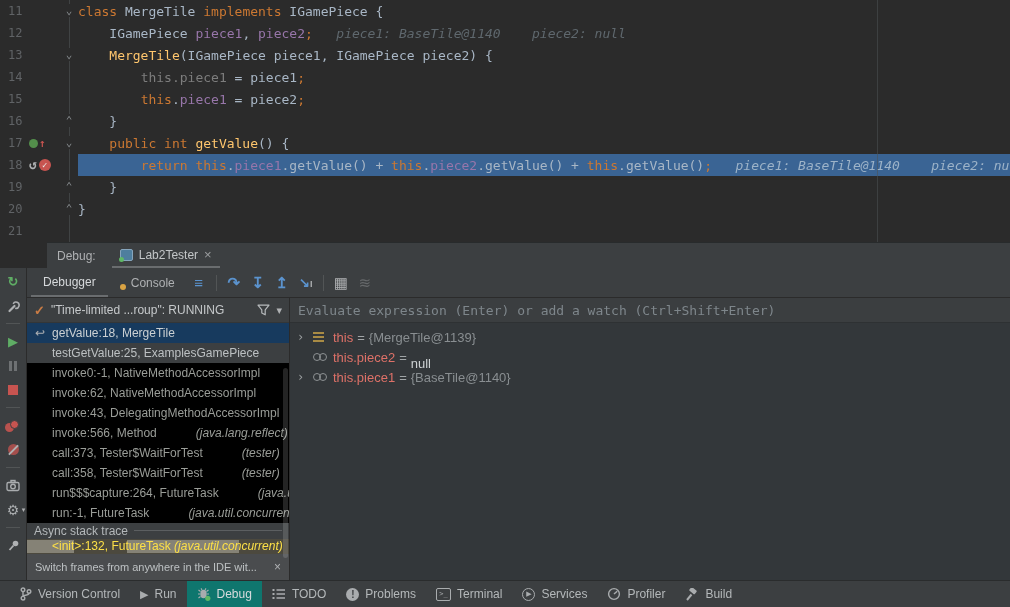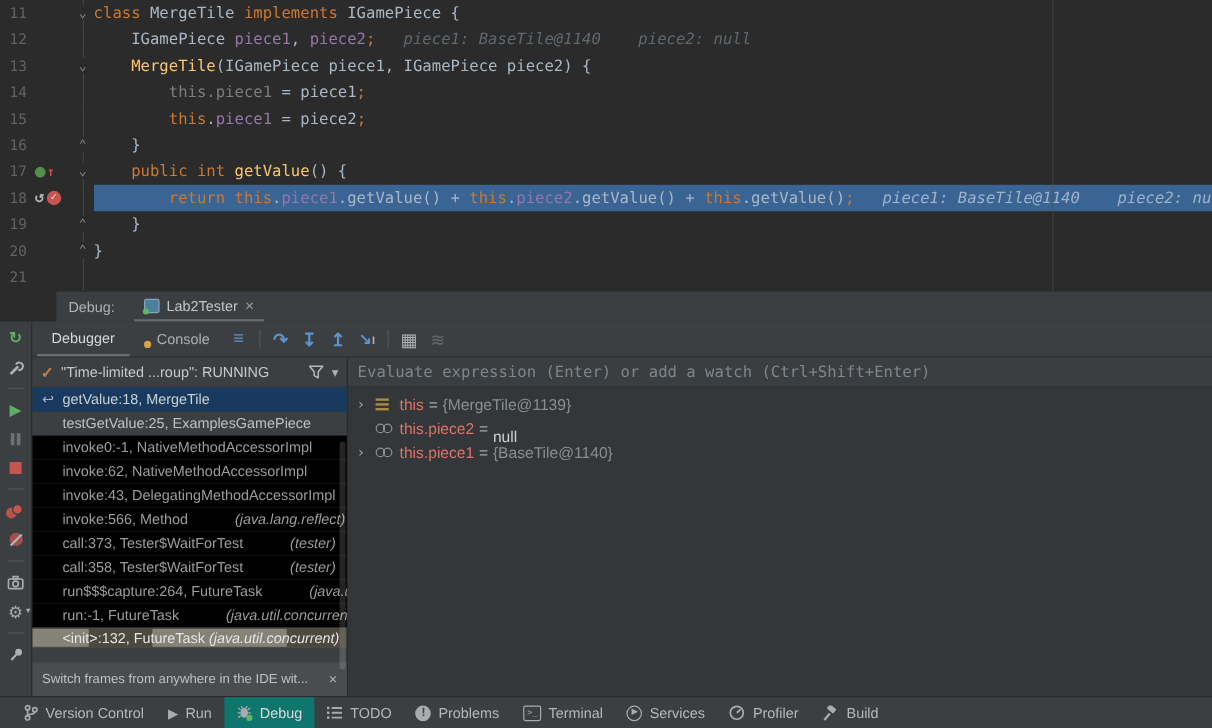--- a/index.html
+++ b/index.html
@@ -94,21 +94,21 @@
   #frames-list { font-size:12px; }
   .frow { height:20px; display:flex; align-items:center; padding-left:25px;
           color:#BCC0C2; white-space:nowrap; overflow:hidden; }
   .frow.selected { background:#173A5E; padding-left:8px; color:#CBD0D3; }
   .frow.selected .fback { color:#AFB1B3; margin-right:7px; font-size:12px; }
   .frow.lib { background:#000000; color:#9A9D98;gap:39px; }
   .fpkg { font-style:italic; margin-left:0; }
   #async-row { height:17px; display:flex; align-items:center; padding:0 7px;
                color:#B4B8BA; font-size:12px; background:#3C3F41; }
   #async-row .aline { flex:1; height:1px; background:#5C5F61; margin-left:6px; }
-  #async-frame { height:17px; background:#4C493E; color:#e5e5e5; font-size:12px;
+  #async-frame { height:17px; background:#4C493E; color:#fde047; font-size:12px;
                  display:flex; align-items:center; padding-left:25px; position:relative;
                  white-space:nowrap; overflow:hidden; }
   #async-frame .ov { position:absolute; top:1px; bottom:1px; background:#8F8C80; opacity:.85; }
   #async-frame .t { position:relative; z-index:2; }
   #hint-row { margin-top:auto; height:28px; background:#4A4C4E; display:flex; align-items:center;
               padding:0 8px; gap:6px; color:#BDC1C3; font-size:11px; }
   #hint-row .ht { flex:1; white-space:nowrap; overflow:hidden; }
   #hint-row .hx { color:#AFB1B3; font-size:12px; }
   #fscroll { position:absolute; right:1px; top:70px; width:5px; height:190px;
              background:rgba(255,255,255,.14); border-radius:3px; }
@@ -393,20 +393,24 @@
               </div>
               <div class="frow lib">
                 <span>run$$$capture:264, FutureTask </span>
                 <span class="fpkg">(java.util.conc</span>
               </div>
               <div class="frow lib">
                 <span>run:-1, FutureTask </span>
                 <span class="fpkg">(java.util.concurrent)</span>
               </div>
             </div>
+          <div id="async-row">
+            <span>Async stack trace</span>
+            <span class="aline"></span>
+          </div>
           <div id="async-frame">
             <span class="ov" style="left:0;width:47px;"></span>
             <span class="ov" style="left:100px;width:112px;"></span>
             <span class="t"><span id="af-m">&lt;init&gt;:132, FutureTask </span><span class="fpkg" id="af-p">(java.util.concurrent)</span></span>
           </div>
           <div id="hint-row">
             <span class="ht">Switch frames from anywhere in the IDE wit...</span>
             <span class="hx">×</span>
           </div>
           <div id="fscroll"></div>

